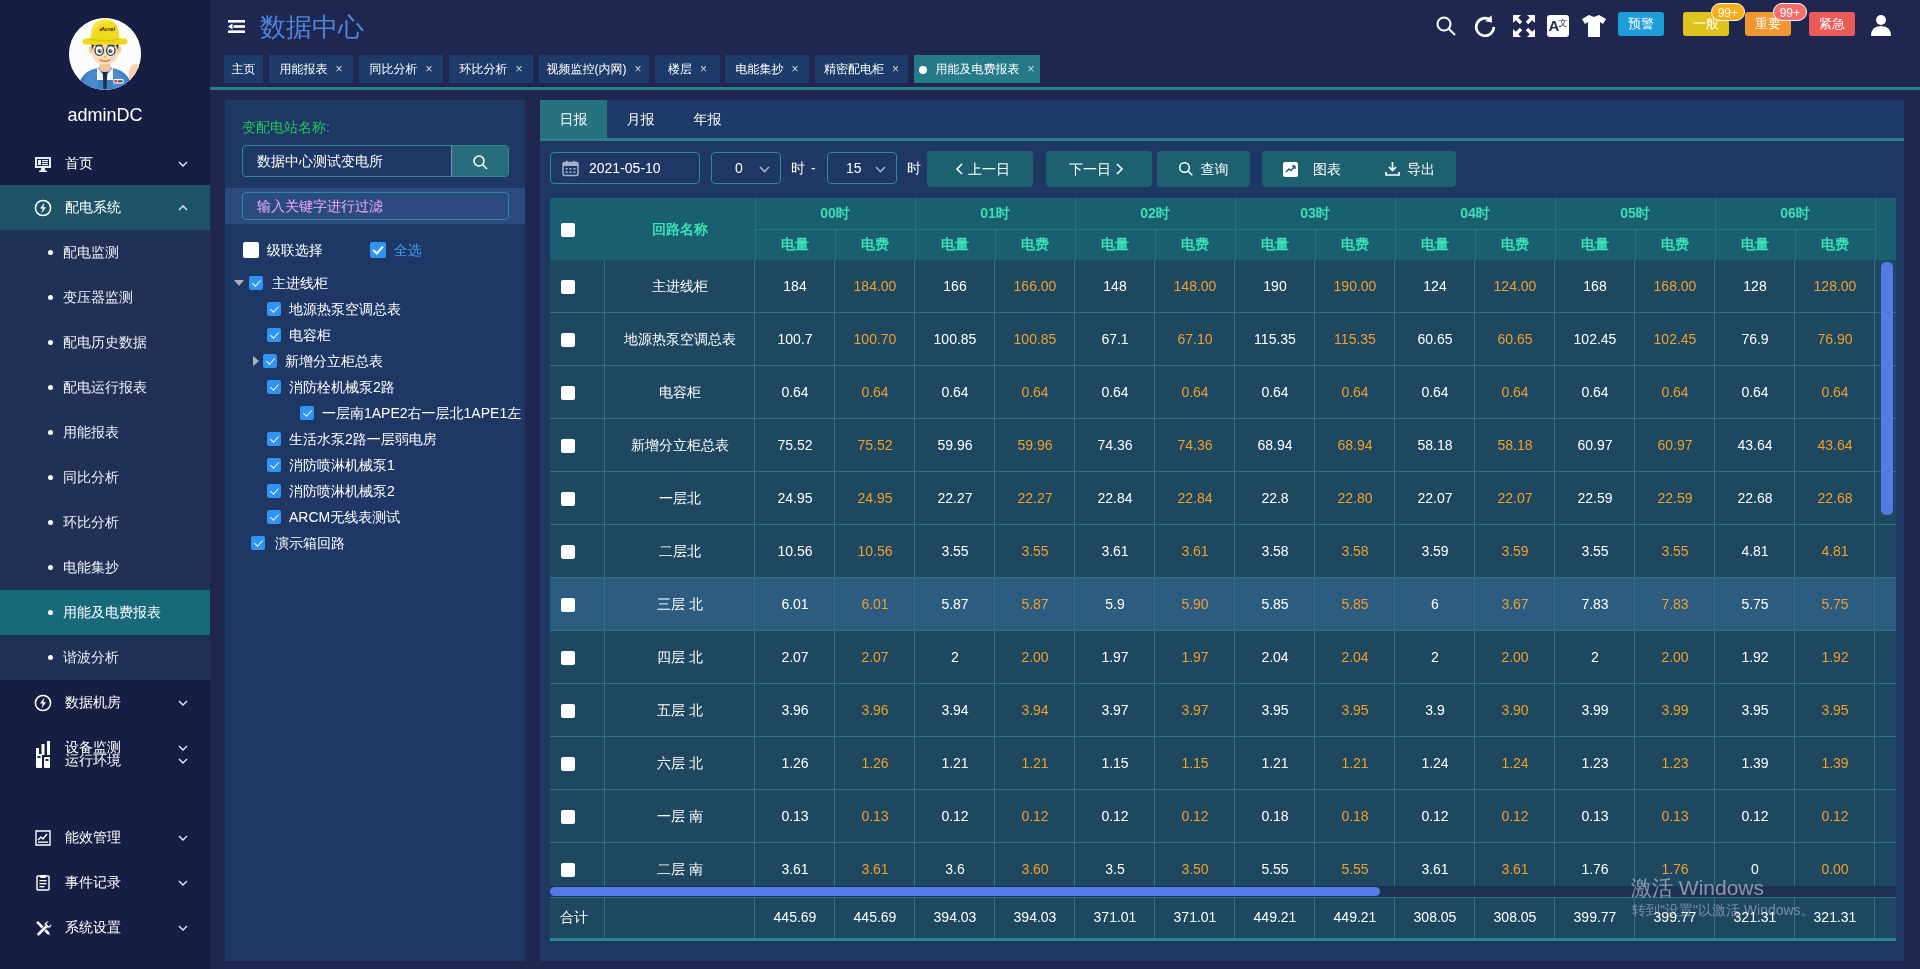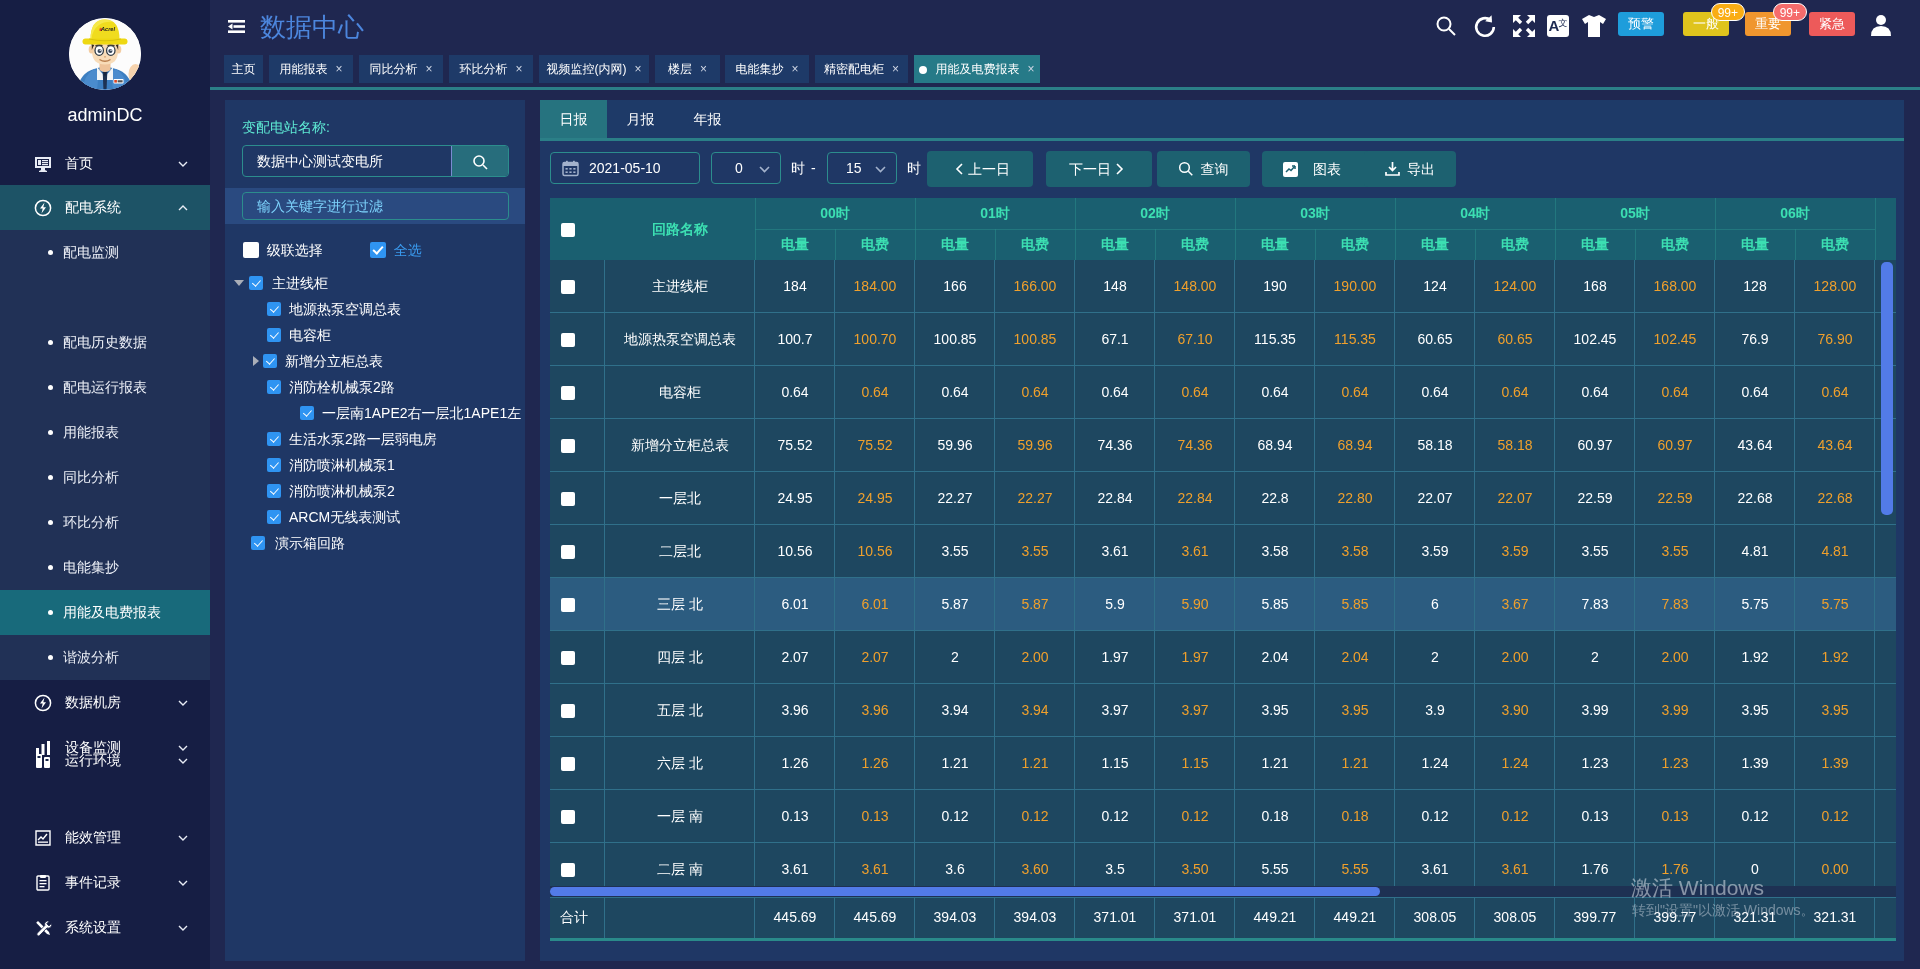--- a/index.html
+++ b/index.html
@@ -33,26 +33,26 @@
 
 #tabbar { position:absolute; left:210px; top:55px; width:1710px; height:28px; }
 #tabline { position:absolute; left:210px; top:87px; width:1710px; height:3px; background:#2b7f87; }
 .tab { position:absolute; top:0; height:28px; background:#1e3a68; color:#fff; font-size:12px; line-height:28px; text-align:center; }
 .tab .x { color:#cfd6e4; margin-left:8px; font-size:12px; }
 .tab-active { background:#267a88; }
 .dot { display:inline-block; width:8px; height:8px; border-radius:50%; background:#fff; margin-right:8px; vertical-align:middle; }
 
 
 #lpanel { position:absolute; left:225px; top:100px; width:300px; height:861px; background:#1f3765; }
-#lp-label { position:absolute; left:17px; top:19px; color:#5eead4; font-size:14px; }
+#lp-label { position:absolute; left:17px; top:19px; color:#22c55e; font-size:14px; }
 #lp-search { position:absolute; left:17px; top:45px; width:267px; height:32px; border:1px solid #2c8d8d; border-radius:4px; background:#1f3765; }
 #lp-search .txt { position:absolute; left:14px; top:7px; color:#fff; font-size:14px; }
 #lp-search .btn { position:absolute; right:0; top:0; width:57px; height:30px; background:#276d7c; border-left:1px solid #7a8bd0; border-radius:0 3px 3px 0; }
 #lp-filterstrip { position:absolute; left:0; top:88px; width:300px; height:36px; background:#2a4a80; }
-#lp-filter { position:absolute; left:17px; top:4px; width:267px; height:28px; border:1px solid #2c8d8d; border-radius:4px; color:#7dd3fc; font-size:14px; line-height:26px; padding-left:14px; background:#2a4a80;}
+#lp-filter { position:absolute; left:17px; top:4px; width:267px; height:28px; border:1px solid #2c8d8d; border-radius:4px; color:#f0abfc; font-size:14px; line-height:26px; padding-left:14px; background:#2a4a80;}
 .ckrow { position:absolute; color:#fff; font-size:14px; }
 .ck { display:inline-block; width:14px; height:14px; border-radius:2px; background:#fff; vertical-align:-2px; }
 .ckL { display:inline-block; width:16px; height:16px; border-radius:2px; vertical-align:-3px; }
 .ckLb { background:#2f94f2; position:relative; }
 .ckLb::after { content:""; position:absolute; left:5.2px; top:2px; width:4px; height:8px; border:solid #fff; border-width:0 2px 2px 0; transform:rotate(42deg); }
 .ckb { display:inline-block; width:14px; height:14px; border-radius:2px; background:#2f94f2; vertical-align:-2px; position:relative; }
 .ckb::after { content:""; position:absolute; left:4.5px; top:1.5px; width:3.5px; height:7px; border:solid #fff; border-width:0 1.8px 1.8px 0; transform:rotate(42deg); }
 .tree-item { position:absolute; color:#fff; font-size:14px; height:26px; line-height:26px; }
 .tri-d { display:inline-block; width:0; height:0; border-top:6px solid #a9aeb8; border-left:5px solid transparent; border-right:5px solid transparent; margin-right:5px; vertical-align:2px; }
 .tri-r { display:inline-block; width:0; height:0; border-left:6px solid #a9aeb8; border-top:5px solid transparent; border-bottom:5px solid transparent; margin-right:4px; vertical-align:0px; }
@@ -155,20 +155,21 @@
         <circle cx="9" cy="9" r="7.6" stroke="#fff" stroke-width="1.5" fill="none"></circle>
         <path d="M10.5 3.5 L6 9.5 L8.7 9.5 L7.5 14.5 L12 8.3 L9.3 8.3 Z" fill="#fff"></path>
       </svg>
     <span class="mtxt">配电系统</span>
     <svg class="arr" viewBox="0 0 10 10">
         <path d="M1 7 L5 3 L9 7" stroke="#e8ecf5" stroke-width="1.4" fill="none"></path>
       </svg>
   </div>
   <div id="submenu">
     <div class="smitem" style="top:0px;">配电监测</div>
+    <div class="smitem" style="top:45px;">变压器监测</div>
     <div class="smitem" style="top:90px;">配电历史数据</div>
     <div class="smitem" style="top:135px;">配电运行报表</div>
     <div class="smitem" style="top:180px;">用能报表</div>
     <div class="smitem" style="top:225px;">同比分析</div>
     <div class="smitem" style="top:270px;">环比分析</div>
     <div class="smitem" style="top:315px;">电能集抄</div>
     <div class="smitem sm-active" style="top:360px;">用能及电费报表</div>
     <div class="smitem" style="top:405px;">谐波分析</div>
   </div>
   <div class="mitem" style="top:680px;">

